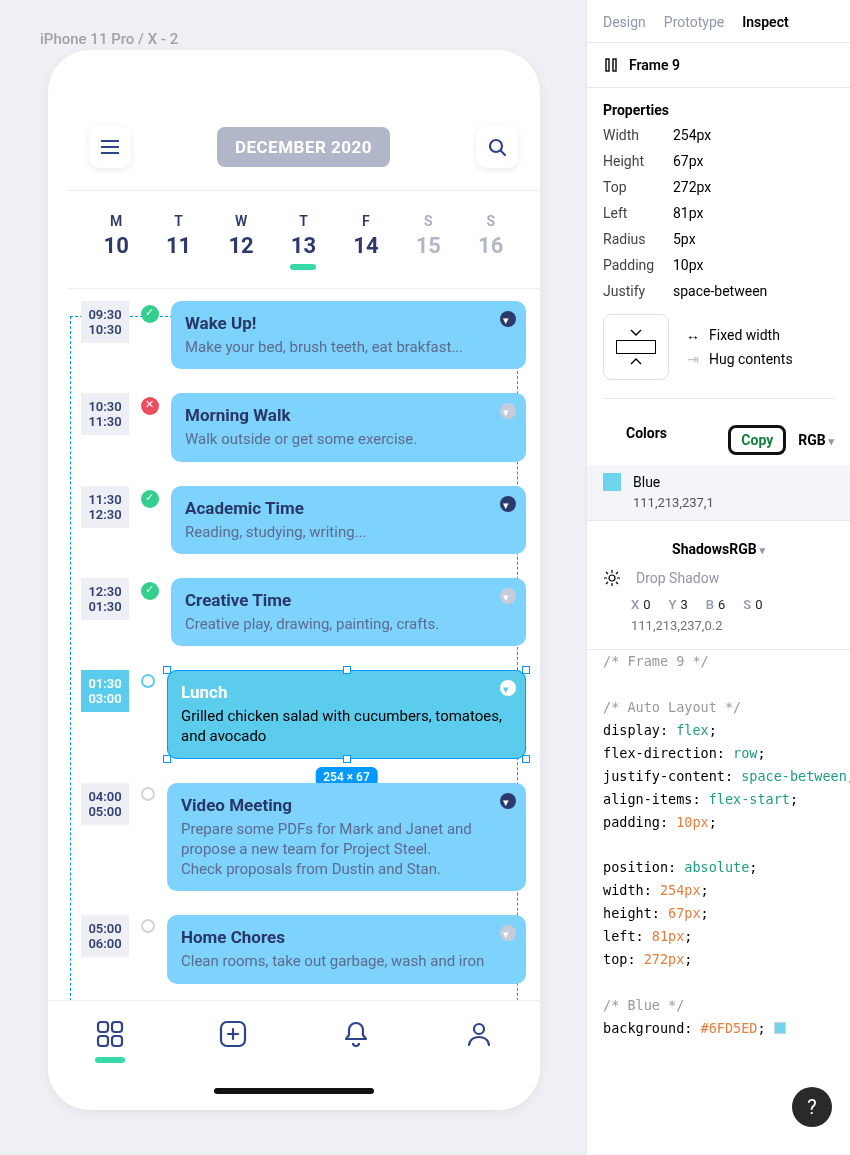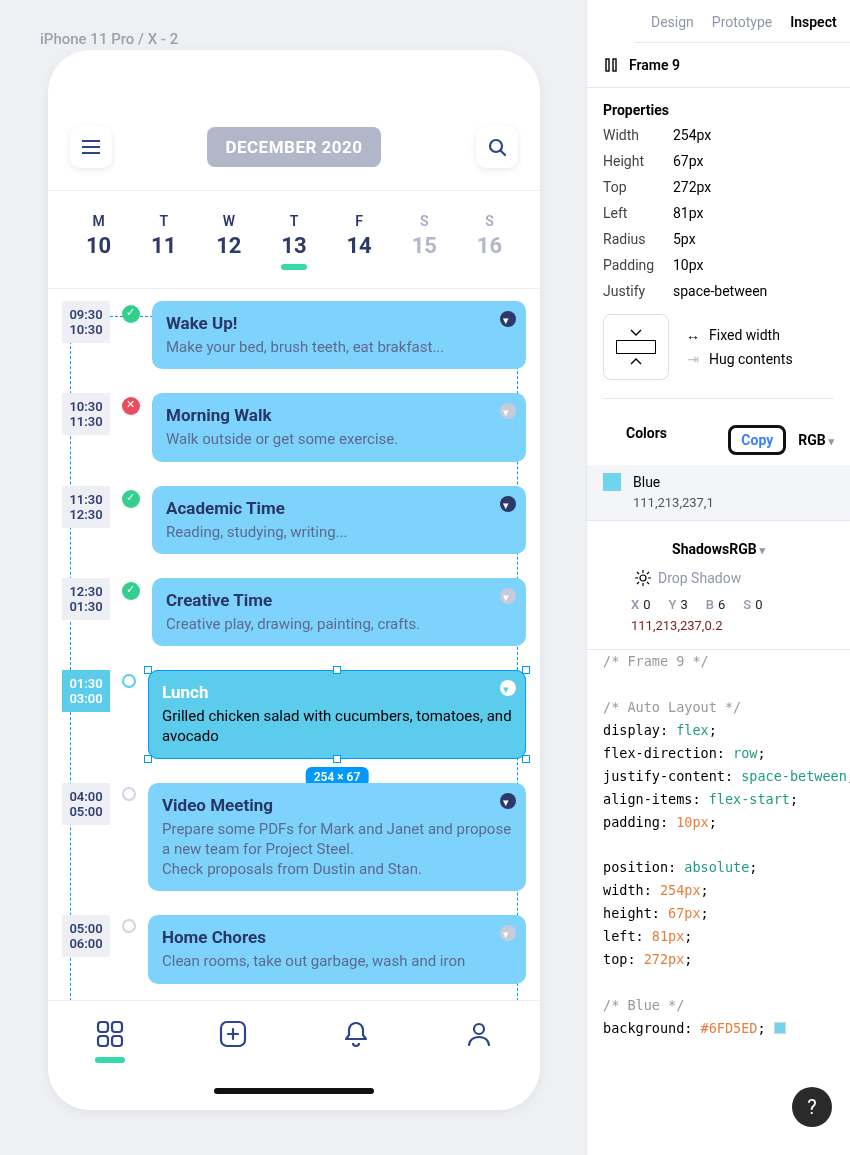--- a/index.html
+++ b/index.html
@@ -31,20 +31,21 @@
   }
   .phone {
     position: absolute;
     left: 48px; top: 50px;
     width: 492px;
     height: 1060px;
     background: #fff;
     border-radius: 42px;
     box-shadow: 0 3px 12px rgba(0,0,0,.06);
     overflow: hidden;
+    padding-left: 19px;
   }
 
   
   .topbar {
     display: flex;
     align-items: center;
     justify-content: space-between;
     padding: 26px 22px 22px;
     border-bottom: 1px solid #eceef3;
     margin-top: 50px;
@@ -199,21 +200,20 @@
     height: 1155px;
     background: #fff;
     border-left: 1px solid #e6e8ee;
     font-size: 14px;
   }
   .tabs {
     display: flex; gap: 18px;
     padding: 14px 16px 12px;
     border-bottom: 1px solid #e6e8ee;
     color: #9197aa;
-    margin-left: 48px;
   }
   .tabs .act { color: #000; font-weight: 600; }
   .frame-row {
     display: flex; align-items: center;
     padding: 14px 16px;
     gap: 10px;
     border-bottom: 1px solid #e6e8ee;
     font-weight: 600;
   }
   .section-title { padding: 14px 16px 4px; font-weight: 700; }
@@ -234,43 +234,43 @@
   }
   .cbox-inner { width: 40px; height: 14px; border: 1px solid #000; margin:3px 0;}
   .ctext { font-size:14px; color:#000;}
   .ctext div { display:flex; align-items:center; gap:8px; padding:4px 0; }
   .cticon { width:16px; display:inline-block; text-align:center; color:#000;}
 
   .colors-head { display:flex; align-items:flex-start; justify-content:space-between;
     padding: 10px 16px 10px; font-weight:700;margin-left:23px; }
   .copy-btn {
     border: 3px solid #111; border-radius: 8px;
-    color: #3b82f6; font-weight: 700;
+    color: #15803d; font-weight: 700;
     padding: 4px 10px; font-size: 14px;
     cursor:pointer;
   }
   .codefmt { font-size: 14px; color:#000; cursor:pointer;}
   .codefmt::after { content:" ▾"; color:#9197aa; font-size:11px;}
 
   .color-item {
     display:flex; flex-direction:column;
     background:#f3f5f9;
     padding: 8px 16px 10px;
     border-bottom: 1px solid #e6e8ee;
   }
   .color-head { display:flex; align-items:center; gap:12px; }
   .swatch { width:18px; height:18px; background:#6fd5ed; }
   .color-sub { margin-left: 30px; color:#555; font-size:13px; margin-top:4px;}
 
-  .shadow-row { display:flex; padding: 6px 16px; gap:6px; align-items:center; color:#666;margin-left:31px;}
+  .shadow-row { display:flex; padding: 6px 16px; gap:15px; align-items:center; color:#666;}
   .shadow-head { display:flex; justify-content:center; padding:20px 16px 6px; font-weight:700;}
 
   .shadow-xyb { display:flex; gap:18px; padding: 4px 16px 2px 44px; font-size:13px; color:#222;}
   .shadow-xyb span b { color:#9197aa; font-weight:500; margin-right:4px;}
-  .shadow-col { padding: 4px 16px 16px 44px; color:#7f1d1d; font-size:13px; border-bottom:1px solid #e6e8ee;}
+  .shadow-col { padding: 4px 16px 16px 44px; color:#737373; font-size:13px; border-bottom:1px solid #e6e8ee;}
 
   .css-head { display:flex; justify-content:space-between; align-items:center;
     padding: 16px 16px 8px; border-bottom: 0;}
   .cssbody { padding: 0 16px; font-family: ui-monospace, Menlo, monospace; font-size: 13.5px; color:#000;
     line-height: 1.7; white-space: pre;}
   .c-comment { color:#999; }
   .c-prop { color:#000; }
   .c-val  { color:#1f9d82;text-align:center; }
   .c-num  { color:#e67e3b; }
   .hexswatch { display:inline-block; width:12px; height:12px; background:#6fd5ed; border:1px solid #cfd4e2; vertical-align:-1px;}

